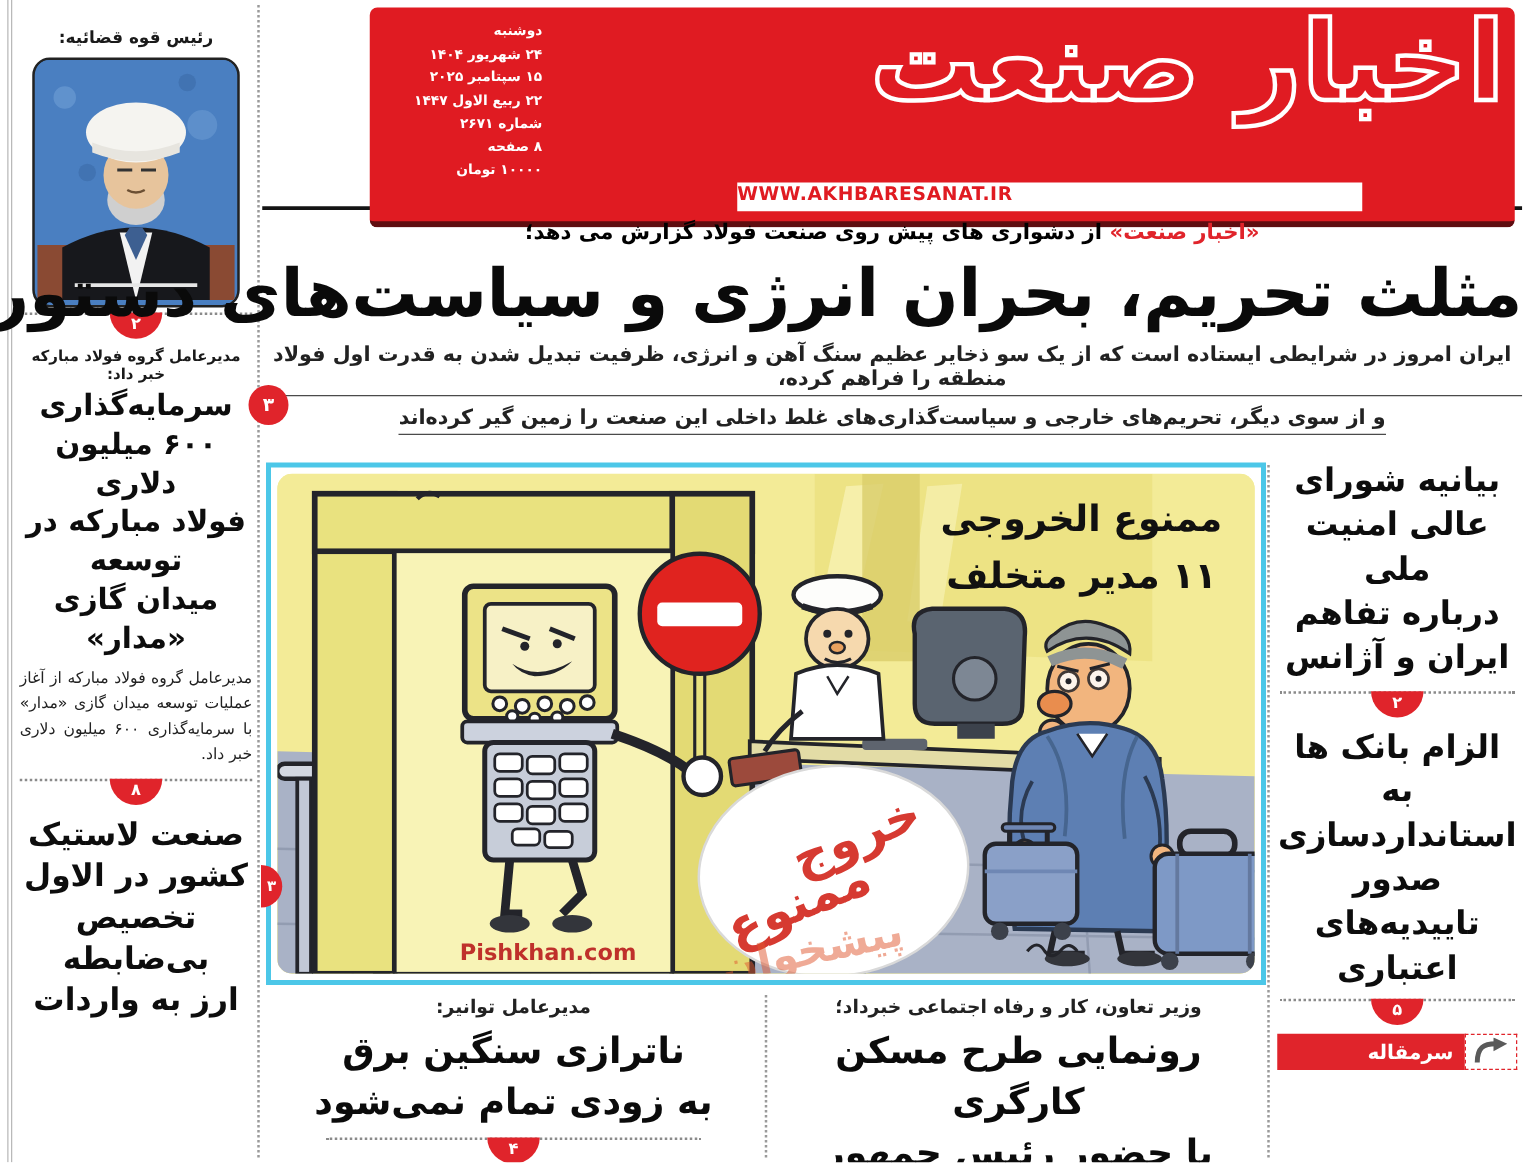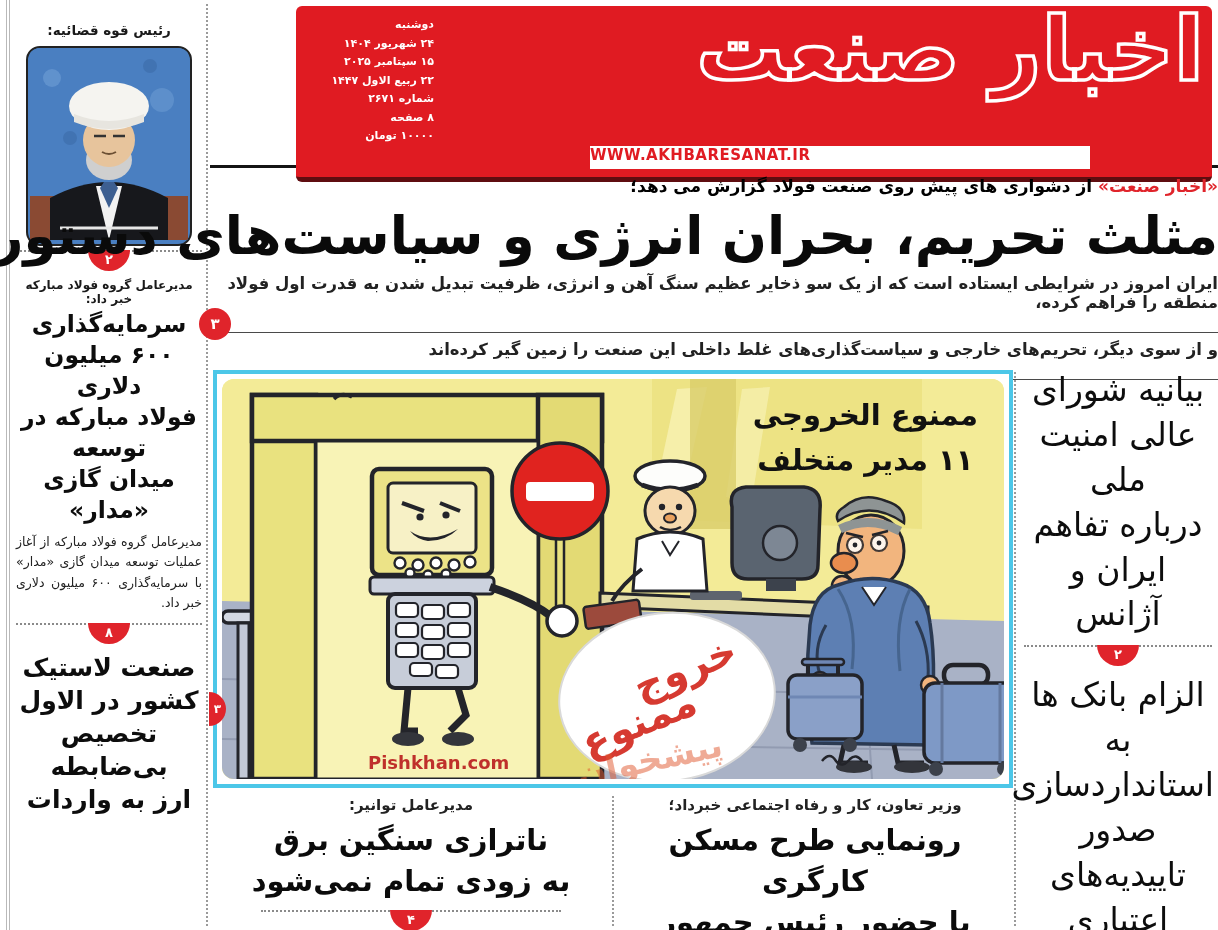--- a/index.html
+++ b/index.html
@@ -43,41 +43,41 @@
   .s-kicker1{font-size:13.5px;margin-top:10px;}
   .s-head1{font-size:28px;font-weight:800;line-height:1.28;color:#0d0d0d;margin-top:4px;}
   .photo1{width:162px;height:196px;margin:8px auto 2px auto;border:2px solid #222;border-radius:14px;
           overflow:hidden;background:#4a7fc1;}
   .s-kicker2{font-size:12px;margin-top:2px;}
   .s-head2{font-size:23.5px;font-weight:800;line-height:1.32;color:#0d0d0d;margin-top:3px;}
   .s-body{font-size:12.5px;line-height:1.62;text-align:justify;color:#222;margin-top:6px;padding:0 2px;}
   .s-head3{font-size:25px;font-weight:800;line-height:1.32;color:#0d0d0d;margin-top:2px;}
 
   
-  .lead{position:absolute;left:210px;top:170px;width:1008px;}
+  .lead{position:absolute;left:210px;top:170px;width:1008px;text-align:center;}
   .lead .kick{font-size:17px;font-weight:bold;margin-top:6px;}
   .lead .kick .brand{color:#e0242b;}
   .lead .headline{font-size:53px;font-weight:800;color:#0a0a0a;letter-spacing:-1.5px;
         white-space:nowrap;margin-top:10px;line-height:1.15;}
   .lead .sub{display:block;margin-top:7px;}
   .lead .sub span{display:inline-block;font-size:16.5px;font-weight:bold;color:#222;
-        border-bottom:1.5px solid #4a4a4a;padding-bottom:20px;}
+        border-bottom:1.5px solid #4a4a4a;padding-bottom:4px;}
 
   
   .cartoon{position:absolute;left:213px;top:370px;width:800px;height:418px;border:4px solid #4cc7e8;
         background:#fff;box-sizing:border-box;padding:5px;}
   .cartoon .art{position:relative;width:100%;height:100%;border-radius:12px;overflow:hidden;background:#f3eb97;}
   .cartoon .caption{position:absolute;top:14px;right:26px;text-align:center;font-weight:800;
         font-size:29px;line-height:1.55;color:#111;z-index:5;}
   .watermark{position:absolute;left:118px;bottom:6px;color:#b91c1c;font-weight:bold;font-size:18px;
         direction:ltr;z-index:6;opacity:.9;margin-left:28px;}
 
   
   .rightcol{position:absolute;left:1022px;top:368px;width:192px;text-align:center;}
-  .r-head{font-size:33px;font-weight:400;line-height:1.36;color:#0d0d0d;}
+  .r-head{font-size:26px;font-weight:700;line-height:1.36;color:#0d0d0d;}
   .r-body{font-size:12.5px;line-height:1.6;text-align:justify;color:#222;margin-top:6px;padding:0 2px;}
 
   
   .bstory{position:absolute;top:796px;text-align:center;}
   .b-kick{font-size:15px;font-weight:bold;color:#222;}
   .b-head{font-size:29px;font-weight:800;color:#0b0b0b;line-height:1.42;margin-top:6px;}
   .bstory .sep{width:300px;margin:8px auto 0 auto;}
 </style>
 </head>
 <body>

